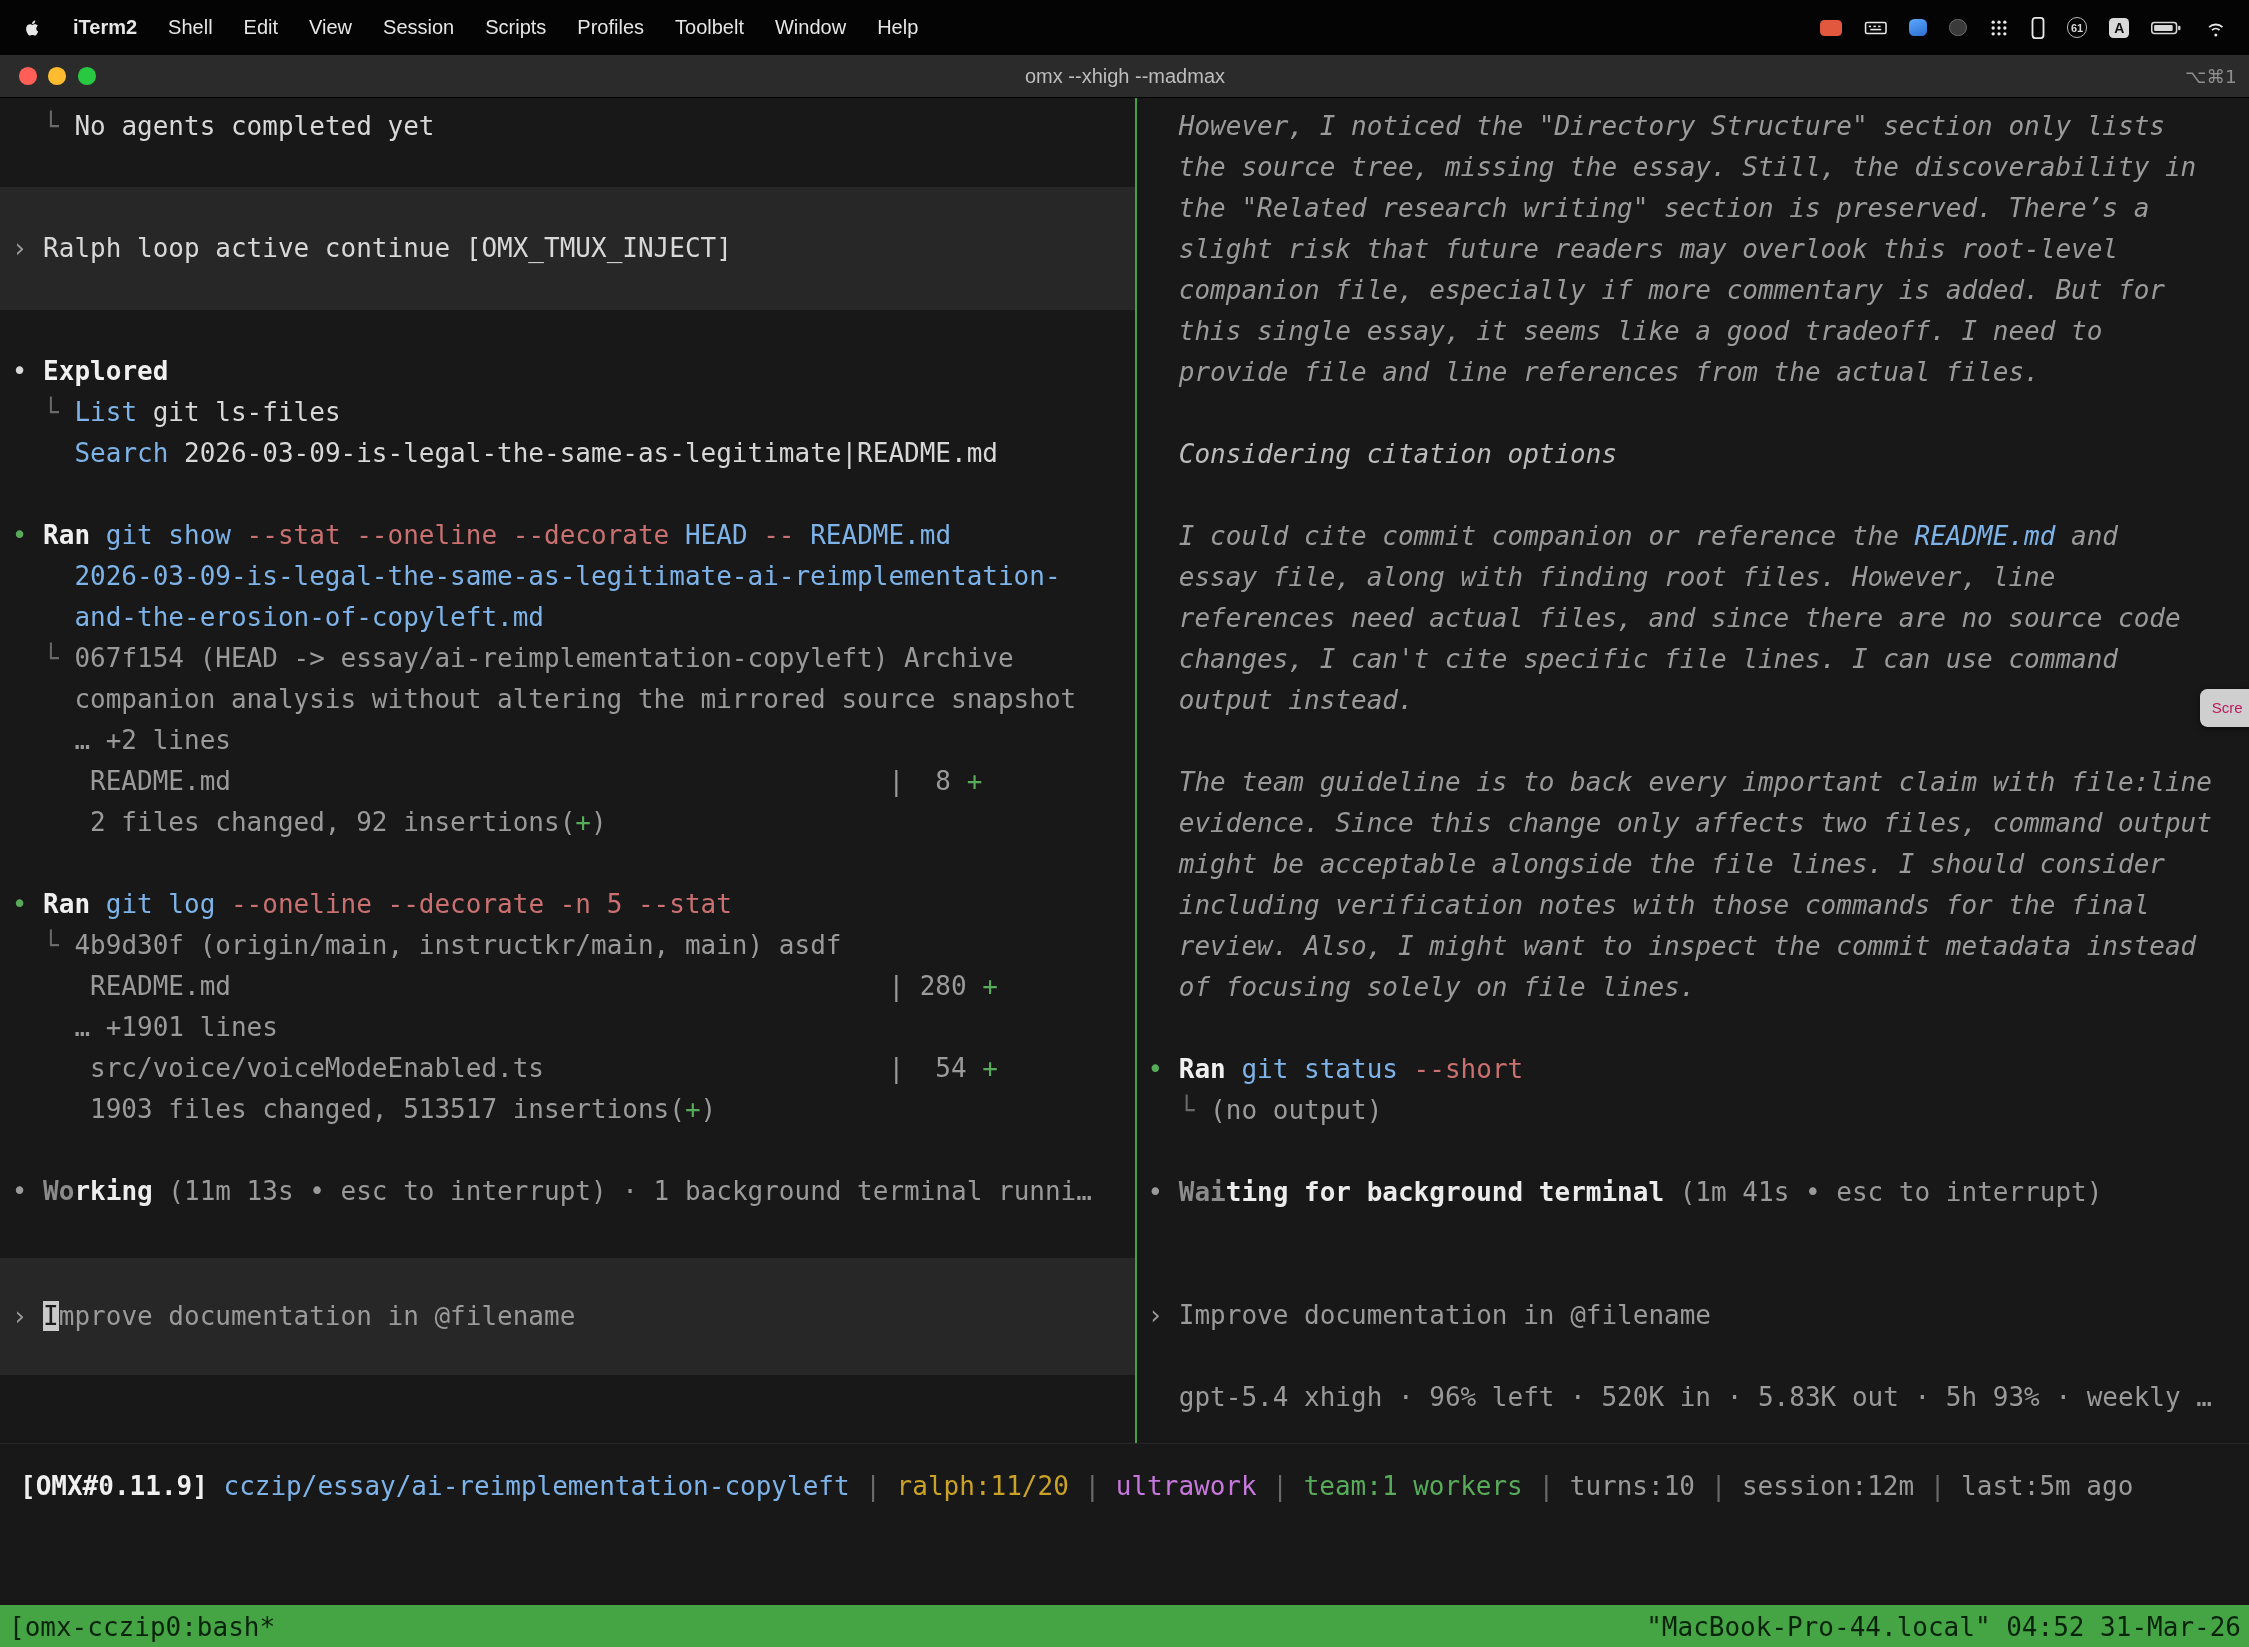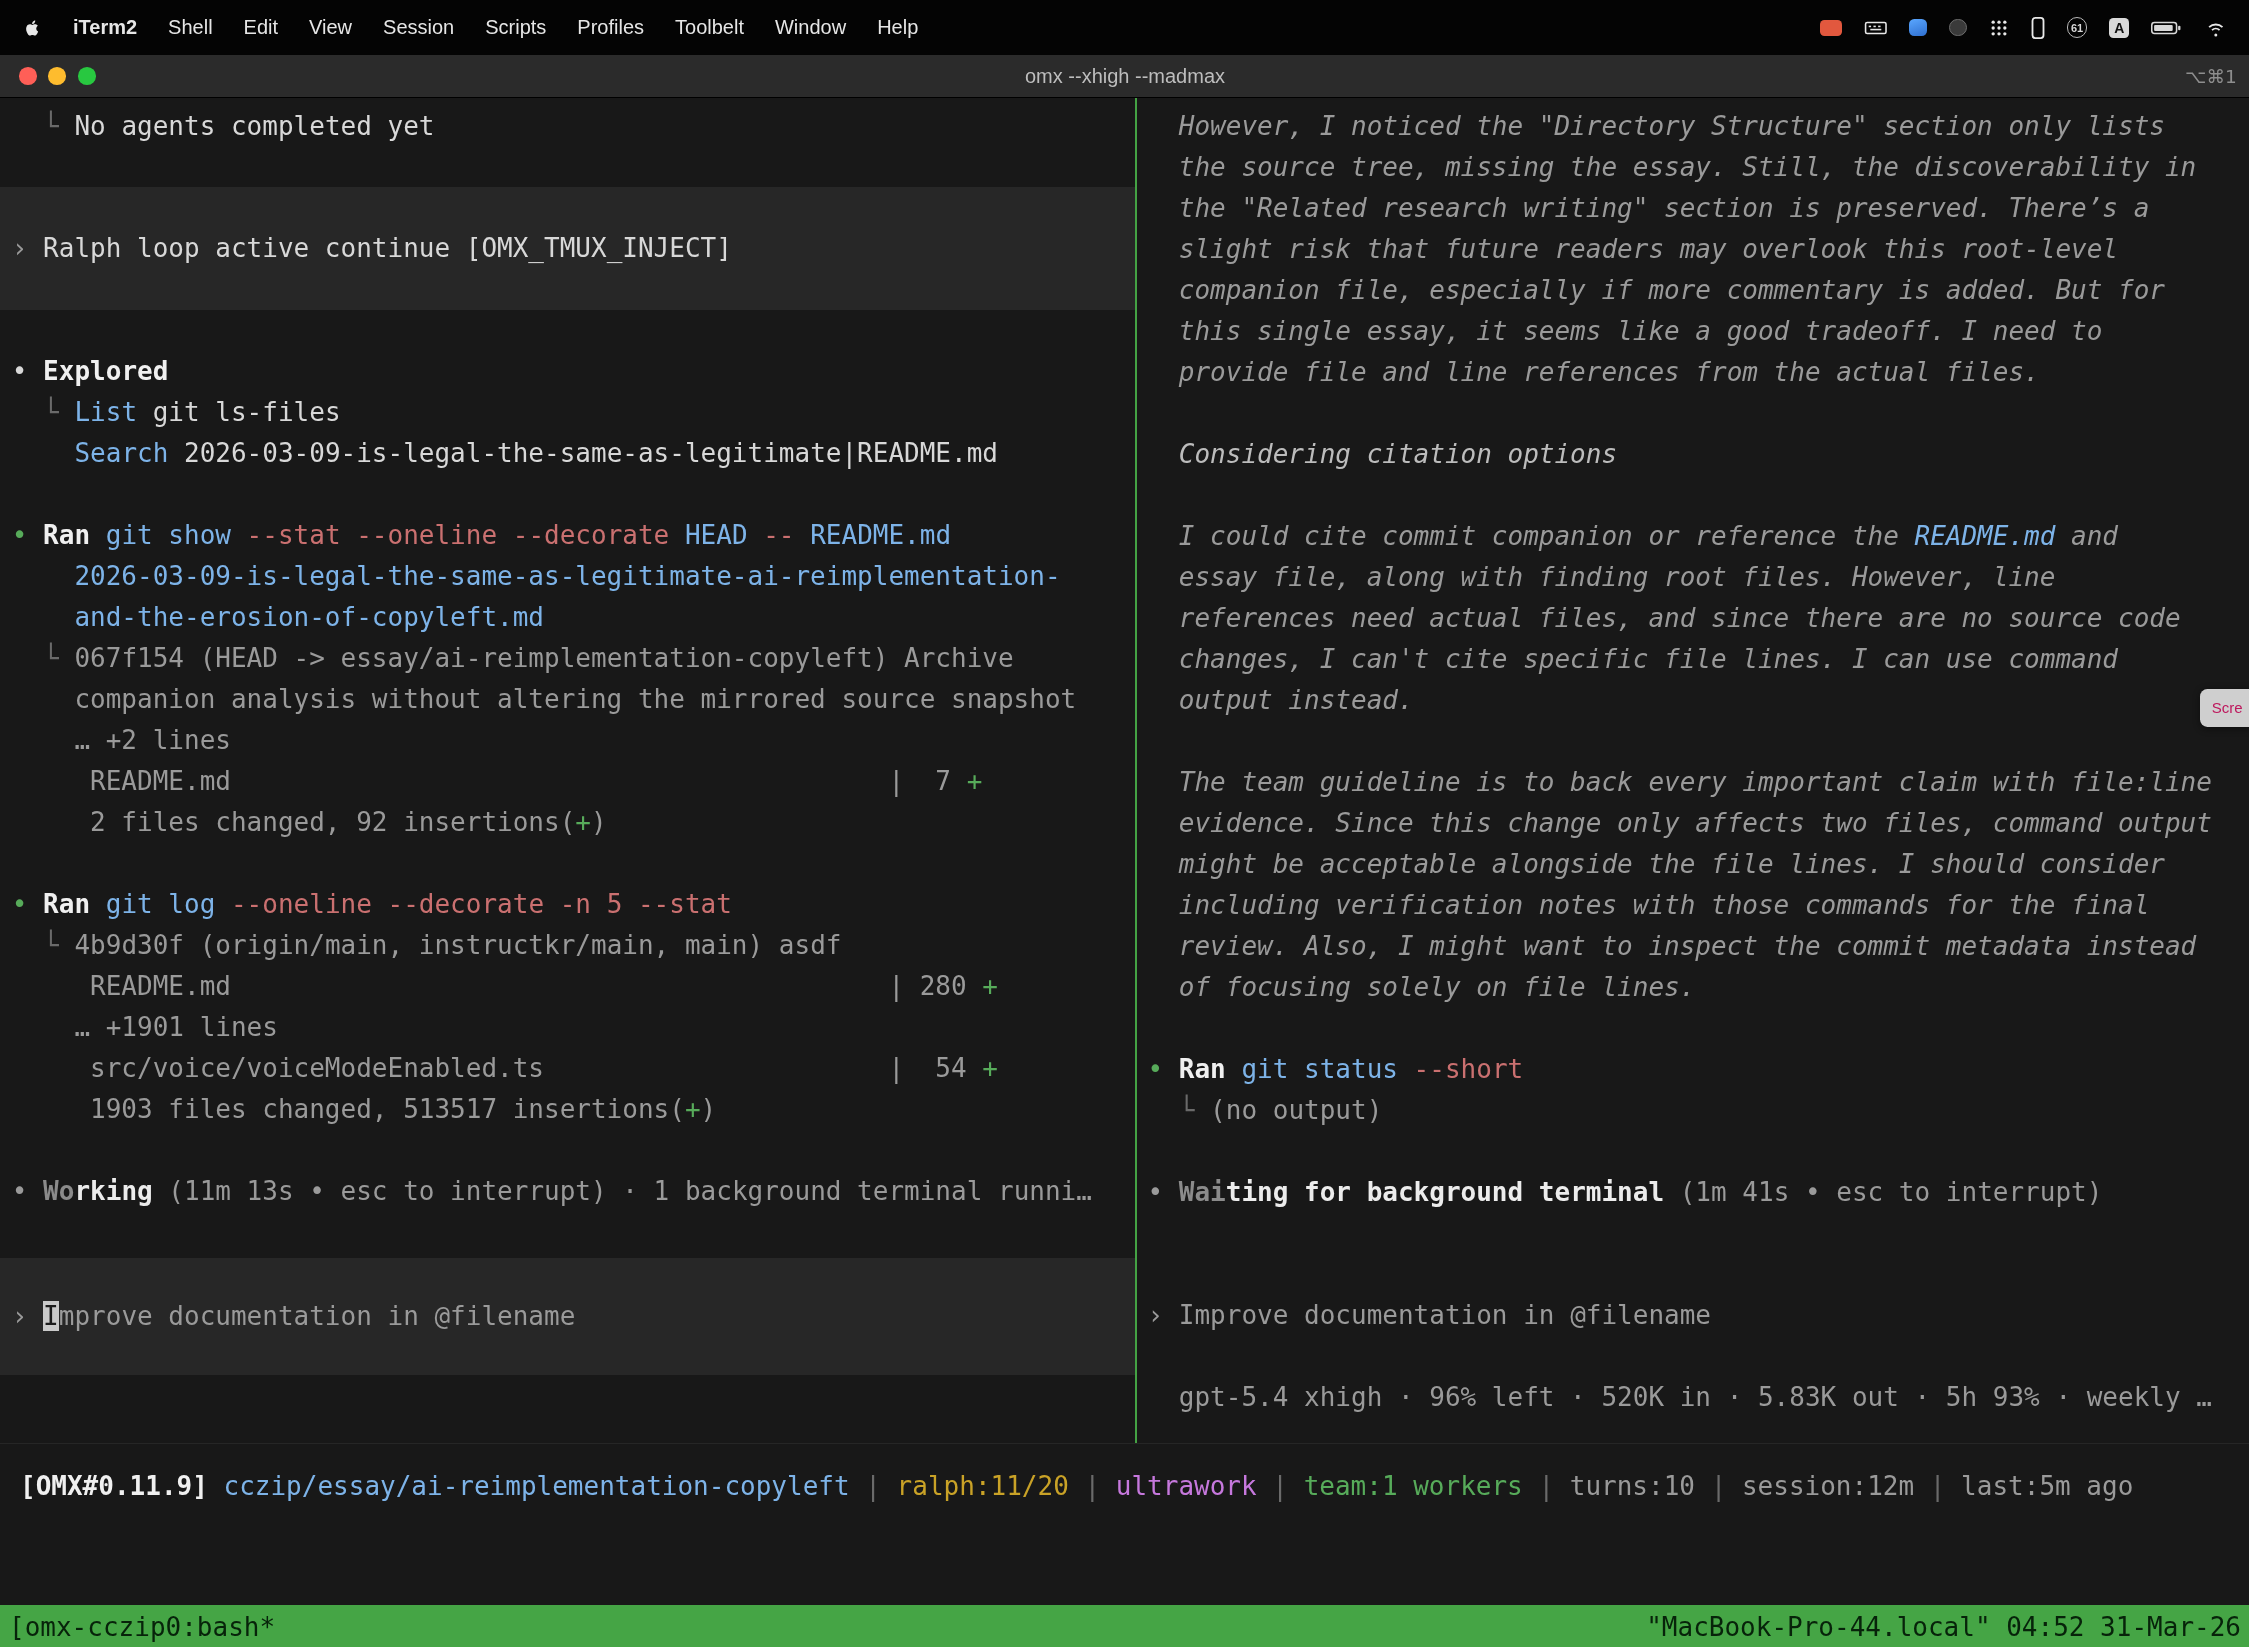--- a/index.html
+++ b/index.html
@@ -170,21 +170,21 @@
           <div class="tl"><span class="seg w">• </span><span class="seg b">Explored</span></div>
           <div class="tl"><span class="seg dg">  └ </span><span class="seg cy">List</span><span class="seg w"> git ls-files</span></div>
           <div class="tl"><span class="seg w">    </span><span class="seg cy">Search</span><span class="seg w"> 2026-03-09-is-legal-the-same-as-legitimate|README.md</span></div>
           <div class="tl">&nbsp;</div>
           <div class="tl"><span class="seg gr">• </span><span class="seg b">Ran</span><span class="seg w"> </span><span class="seg cy">git show</span><span class="seg fl"> --stat --oneline --decorate</span><span class="seg cy"> HEAD</span><span class="seg fl"> --</span><span class="seg cy"> README.md</span></div>
           <div class="tl"><span class="seg cy">    2026-03-09-is-legal-the-same-as-legitimate-ai-reimplementation-</span></div>
           <div class="tl"><span class="seg cy">    and-the-erosion-of-copyleft.md</span></div>
           <div class="tl"><span class="seg dg">  └ </span><span class="seg g">067f154 (HEAD -&gt; essay/ai-reimplementation-copyleft) Archive</span></div>
           <div class="tl"><span class="seg g">    companion analysis without altering the mirrored source snapshot</span></div>
           <div class="tl"><span class="seg g">    … +2 lines</span></div>
-          <div class="tl"><span class="seg g">     README.md                                          |  7 </span><span class="seg gr">+</span></div>
+          <div class="tl"><span class="seg g">     README.md                                          |  8 </span><span class="seg gr">+</span></div>
           <div class="tl"><span class="seg g">     2 files changed, 92 insertions(</span><span class="seg gr">+</span><span class="seg g">)</span></div>
           <div class="tl">&nbsp;</div>
           <div class="tl"><span class="seg gr">• </span><span class="seg b">Ran</span><span class="seg w"> </span><span class="seg cy">git log</span><span class="seg fl"> --oneline --decorate -n 5 --stat</span></div>
           <div class="tl"><span class="seg dg">  └ </span><span class="seg g">4b9d30f (origin/main, instructkr/main, main) asdf</span></div>
           <div class="tl"><span class="seg g">     README.md                                          | 280 </span><span class="seg gr">+</span></div>
           <div class="tl"><span class="seg g">    … +1901 lines</span></div>
           <div class="tl"><span class="seg g">     src/voice/voiceModeEnabled.ts                      |  54 </span><span class="seg gr">+</span></div>
           <div class="tl"><span class="seg g">     1903 files changed, 513517 insertions(</span><span class="seg gr">+</span><span class="seg g">)</span></div>
           <div class="tl">&nbsp;</div>
           <div class="tl"><span class="seg g">• </span><span class="seg sd">Wo</span><span class="seg sb">rking</span><span class="seg g"> (11m 13s • esc to interrupt) · 1 background terminal runni…</span></div>

